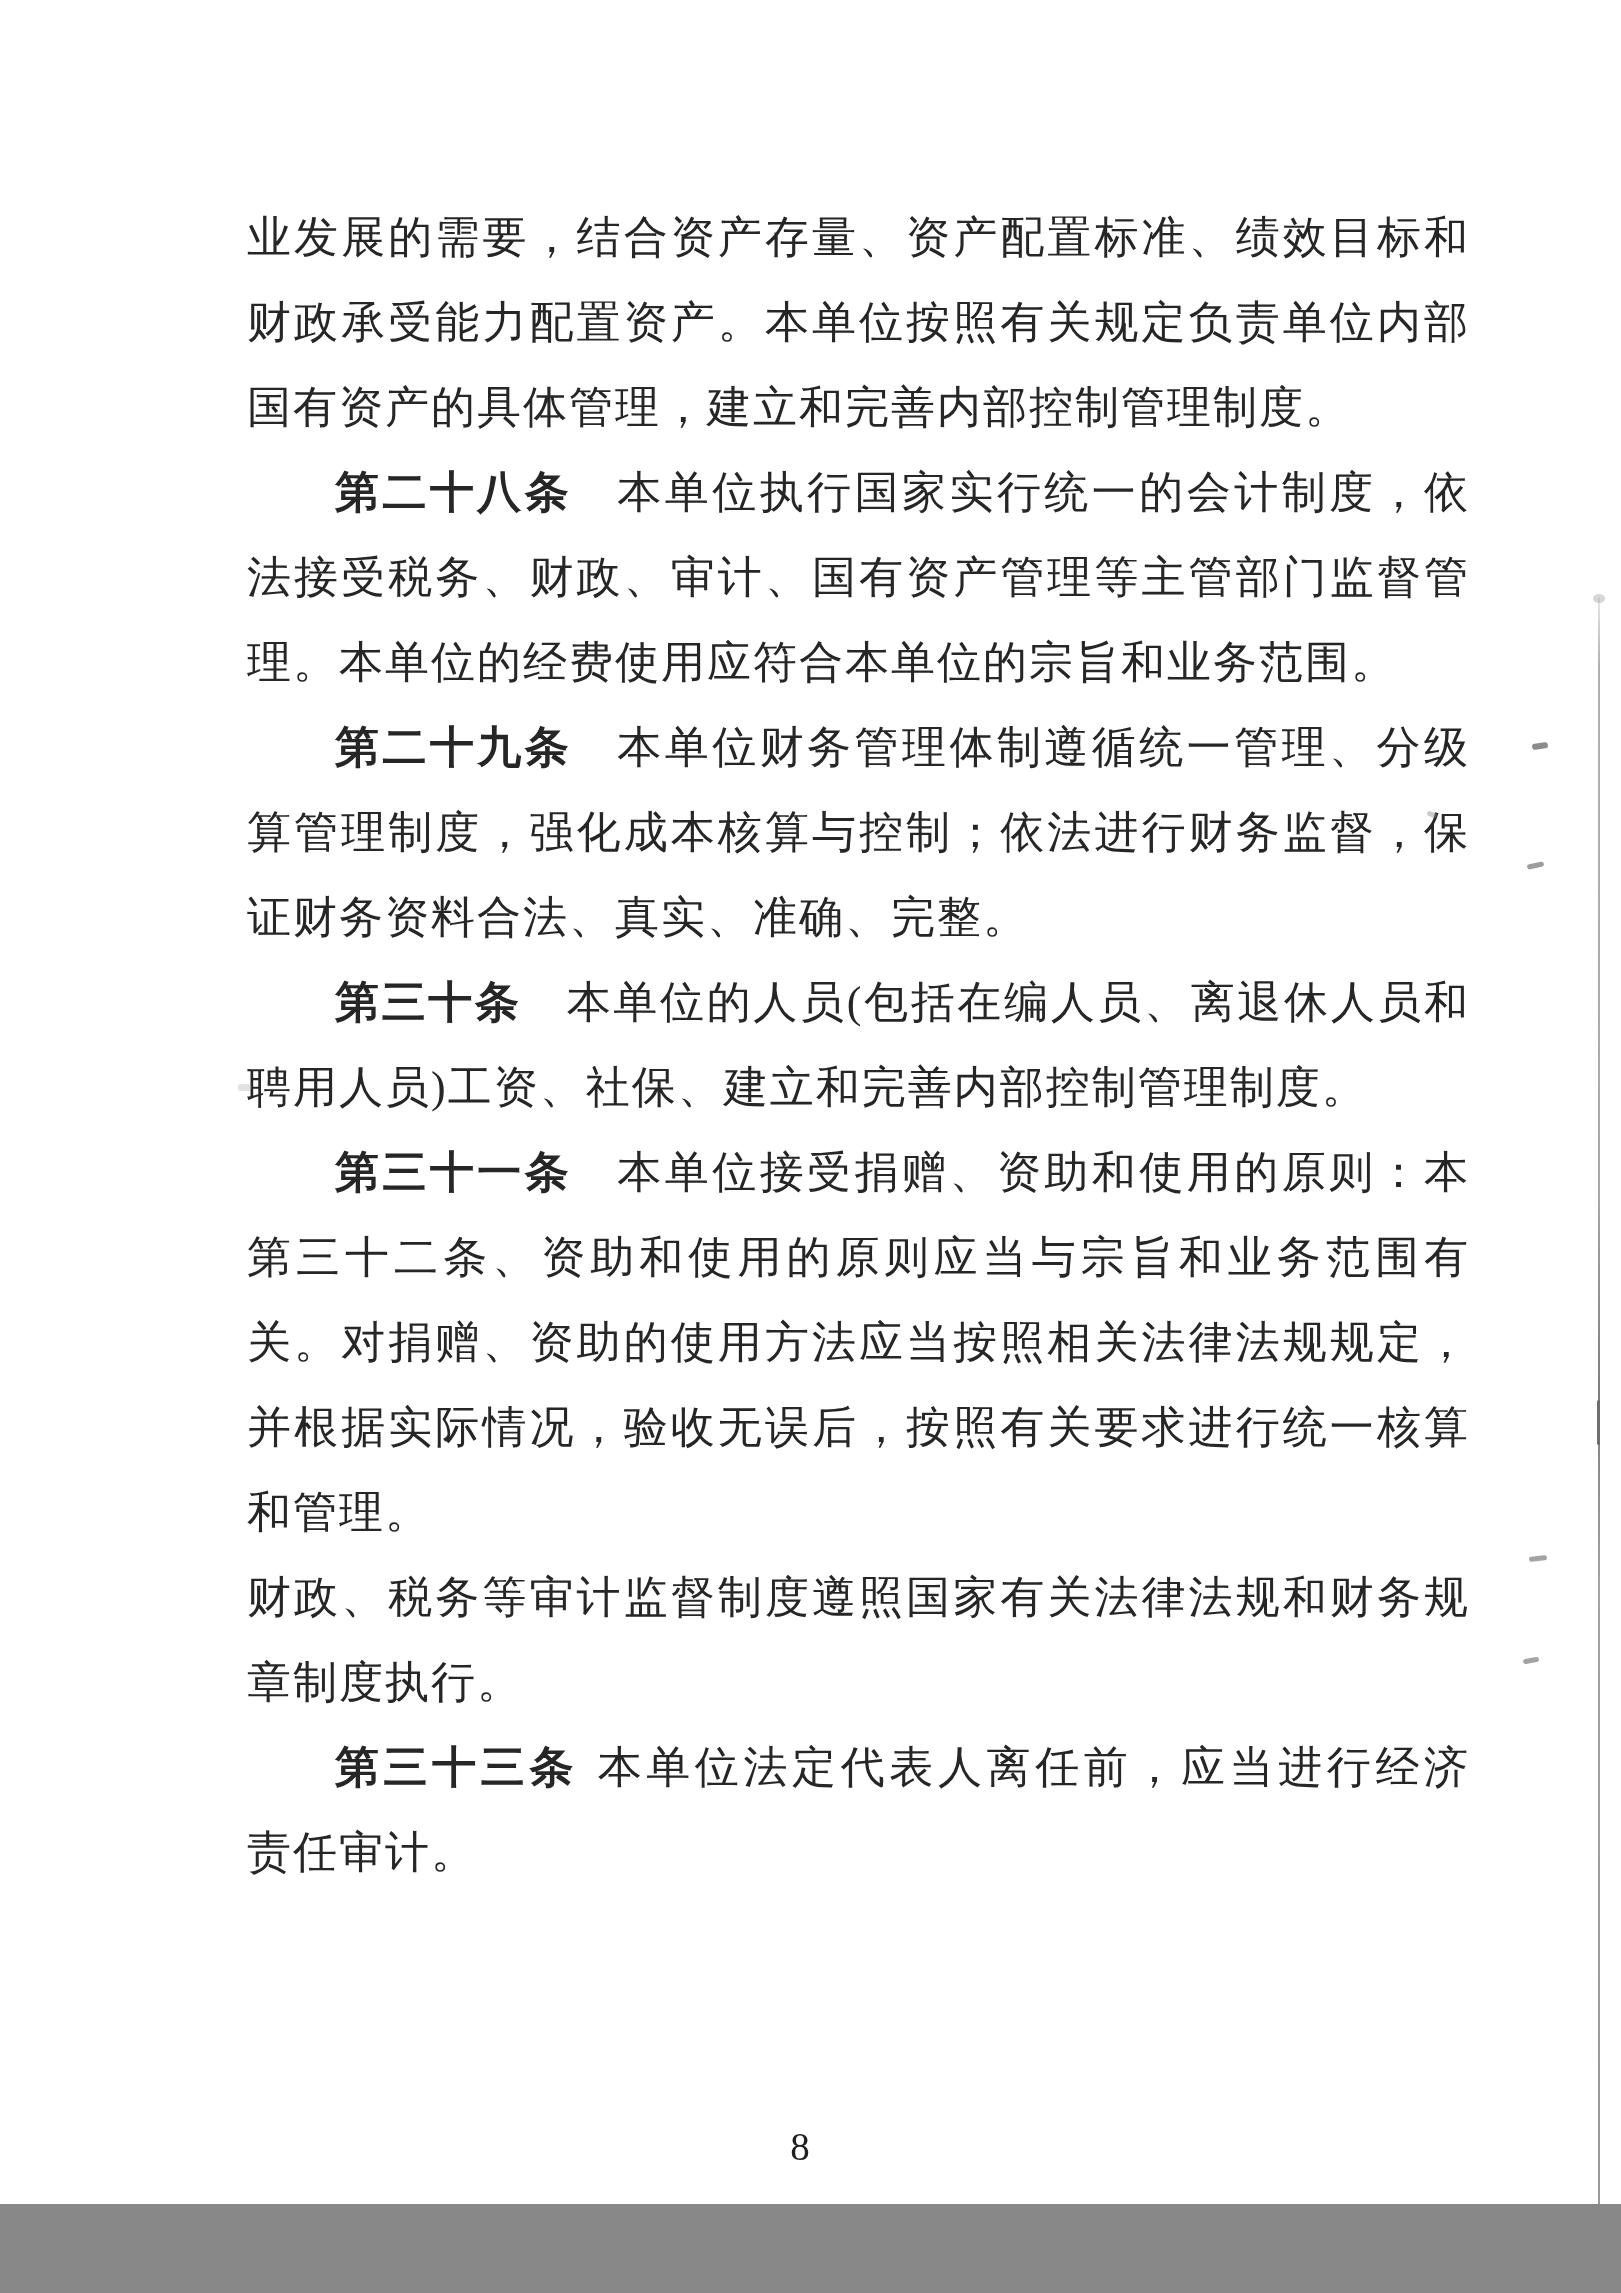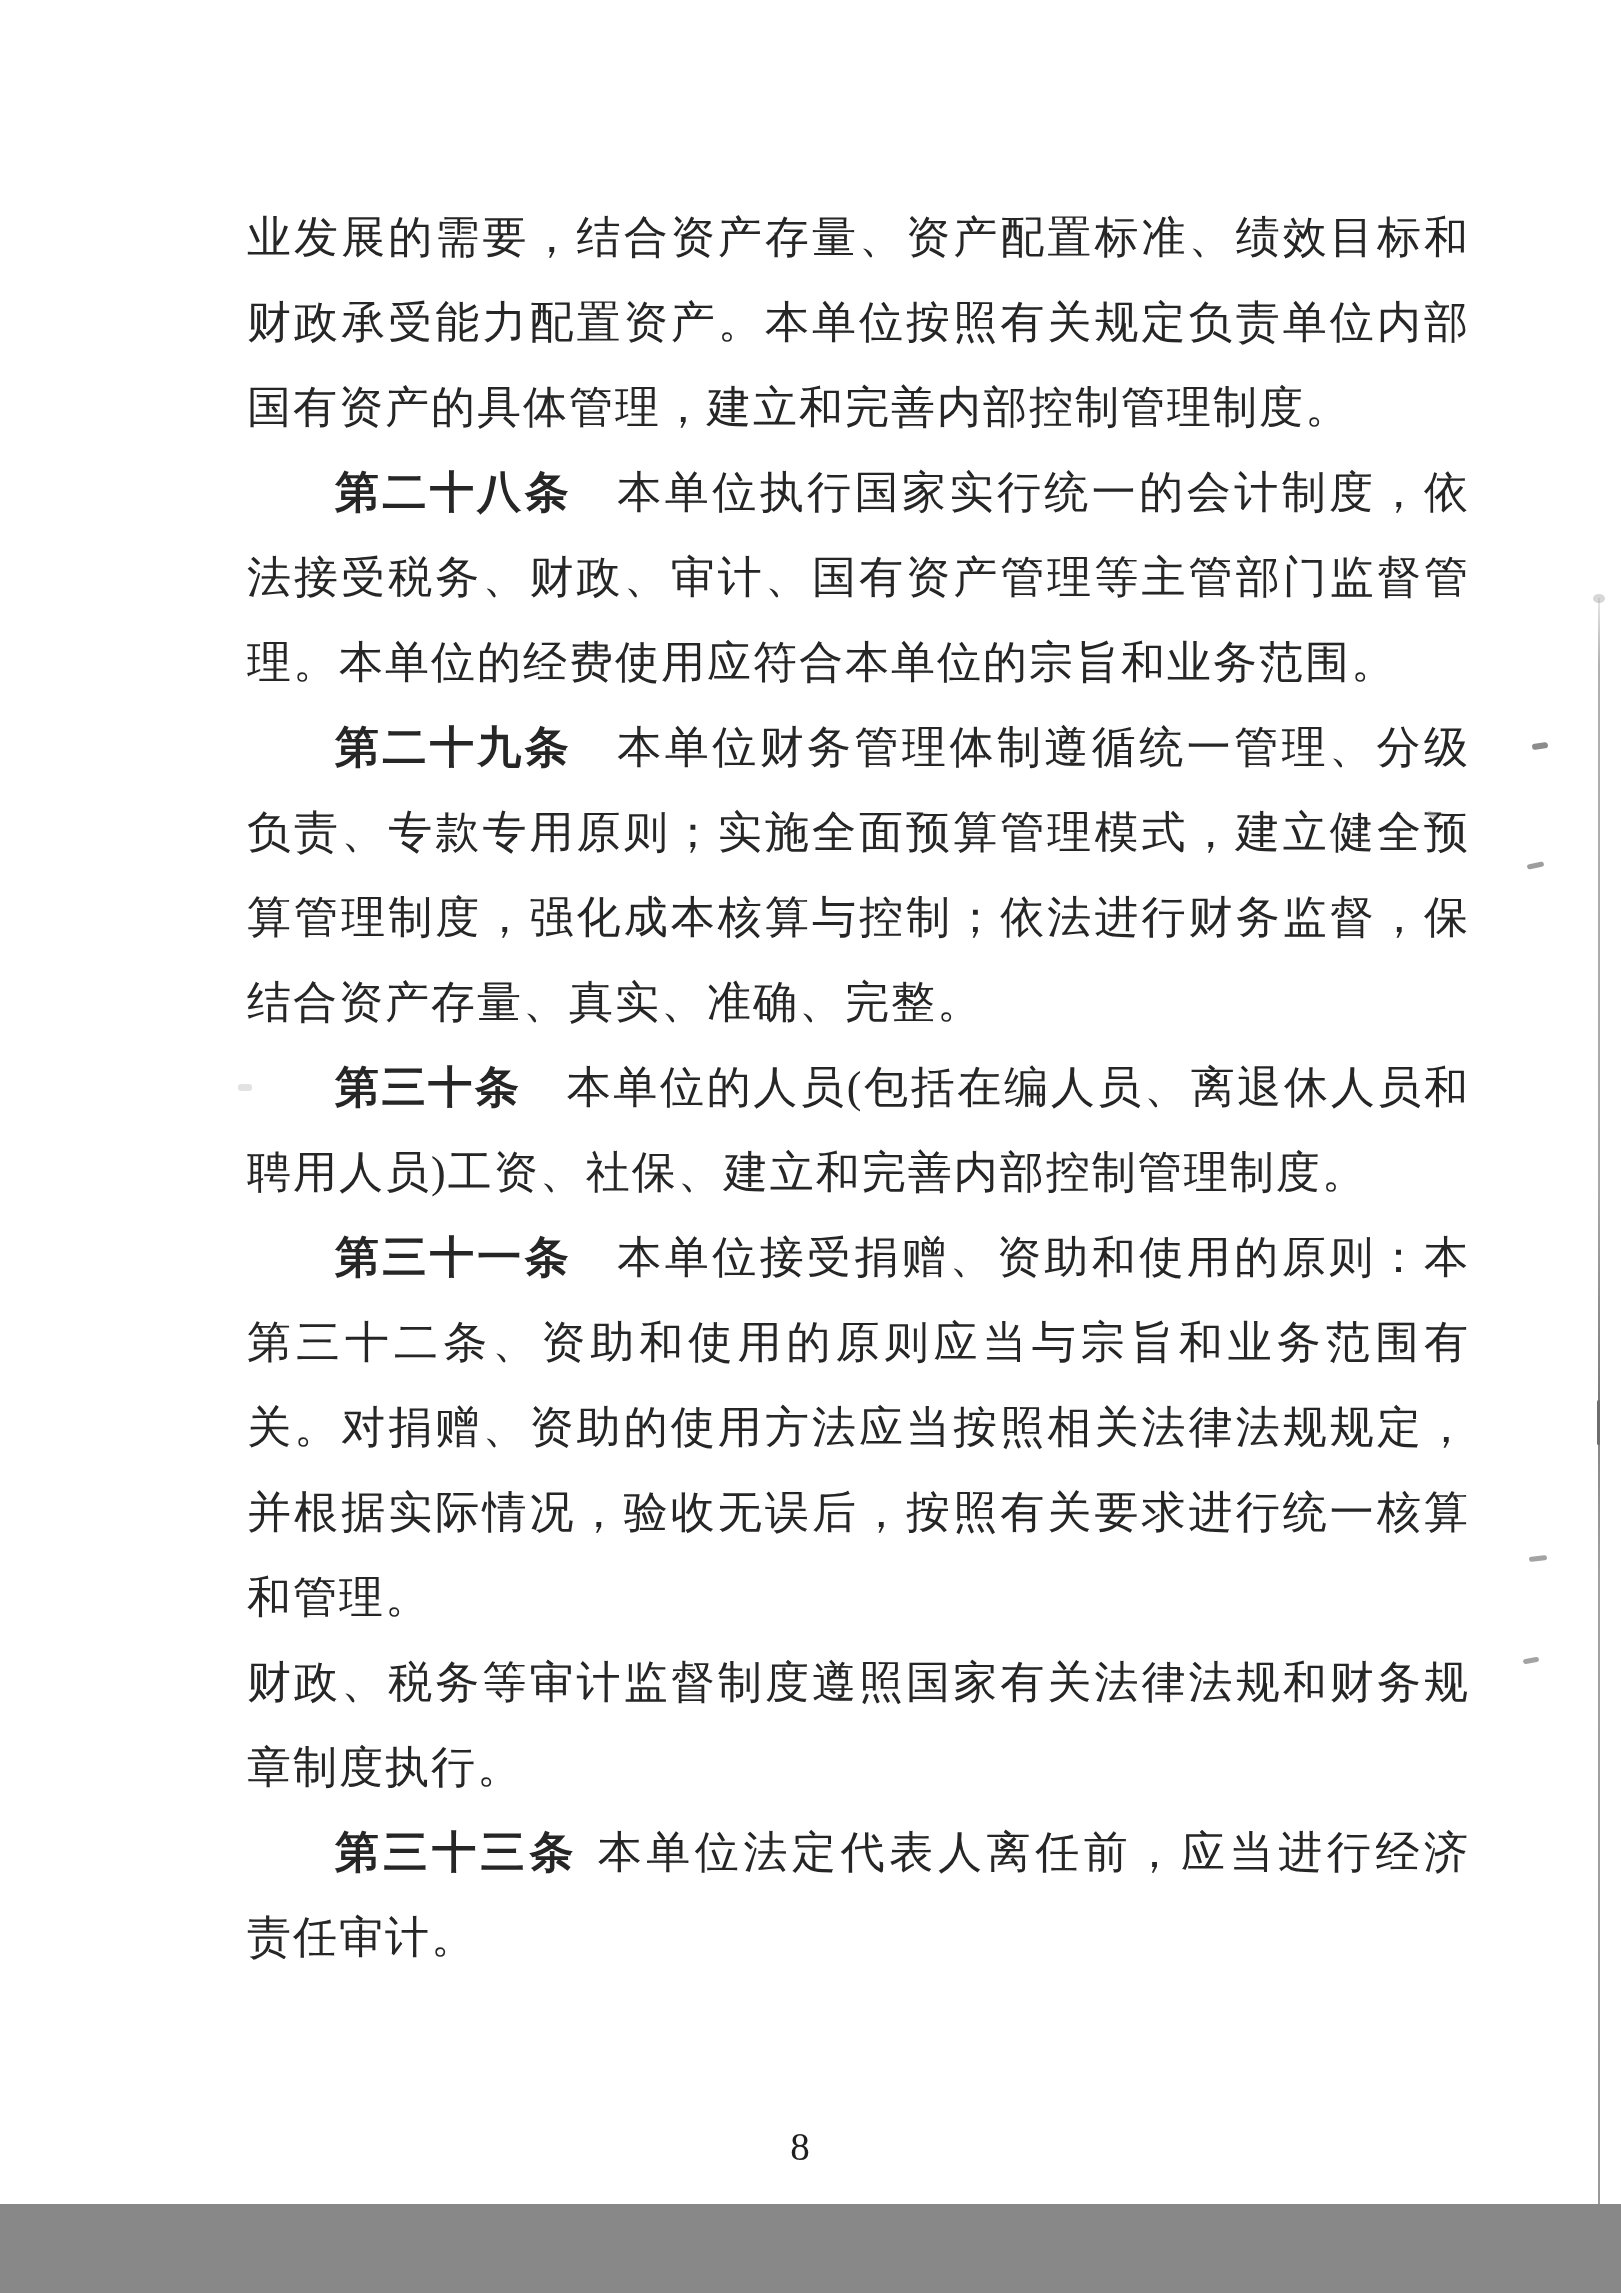--- a/index.html
+++ b/index.html
@@ -95,25 +95,24 @@
     <div class="line"><span>国有资产的具体管理，建立和完善内部控制管理制度。</span></div>
 
     <div class="line jf indent"><span class="article-label">第二十八条</span><span>本单位执行国家实行统一的会计制度，依</span></div>
 
     <div class="line jf"><span>法接受税务、财政、审计、国有资产管理等主管部门监督管</span></div>
 
     <div class="line"><span>理。本单位的经费使用应符合本单位的宗旨和业务范围。</span></div>
 
     <div class="line jf indent"><span class="article-label">第二十九条</span><span>本单位财务管理体制遵循统一管理、分级</span></div>
 
-    <div class="line jf"><span>负责、专款专用原则；实施全面预算管理模式，建立健全预</span></div>
 
     <div class="line jf"><span>算管理制度，强化成本核算与控制；依法进行财务监督，保</span></div>
 
-    <div class="line"><span>结合资产存量、真实、准确、完整。</span></div>
+    <div class="line"><span>证财务资料合法、真实、准确、完整。</span></div>
 
     <div class="line jf indent"><span class="article-label">第三十条</span><span>本单位的人员(包括在编人员、离退休人员和</span></div>
 
     <div class="line"><span>聘用人员)工资、社保、建立和完善内部控制管理制度。</span></div>
 
     <div class="line jf indent"><span class="article-label">第三十一条</span><span>本单位接受捐赠、资助和使用的原则：本</span></div>
 
     <div class="line jf"><span>第三十二条、资助和使用的原则应当与宗旨和业务范围有</span></div>
 
     <div class="line jf"><span>关。对捐赠、资助的使用方法应当按照相关法律法规规定，</span></div>

